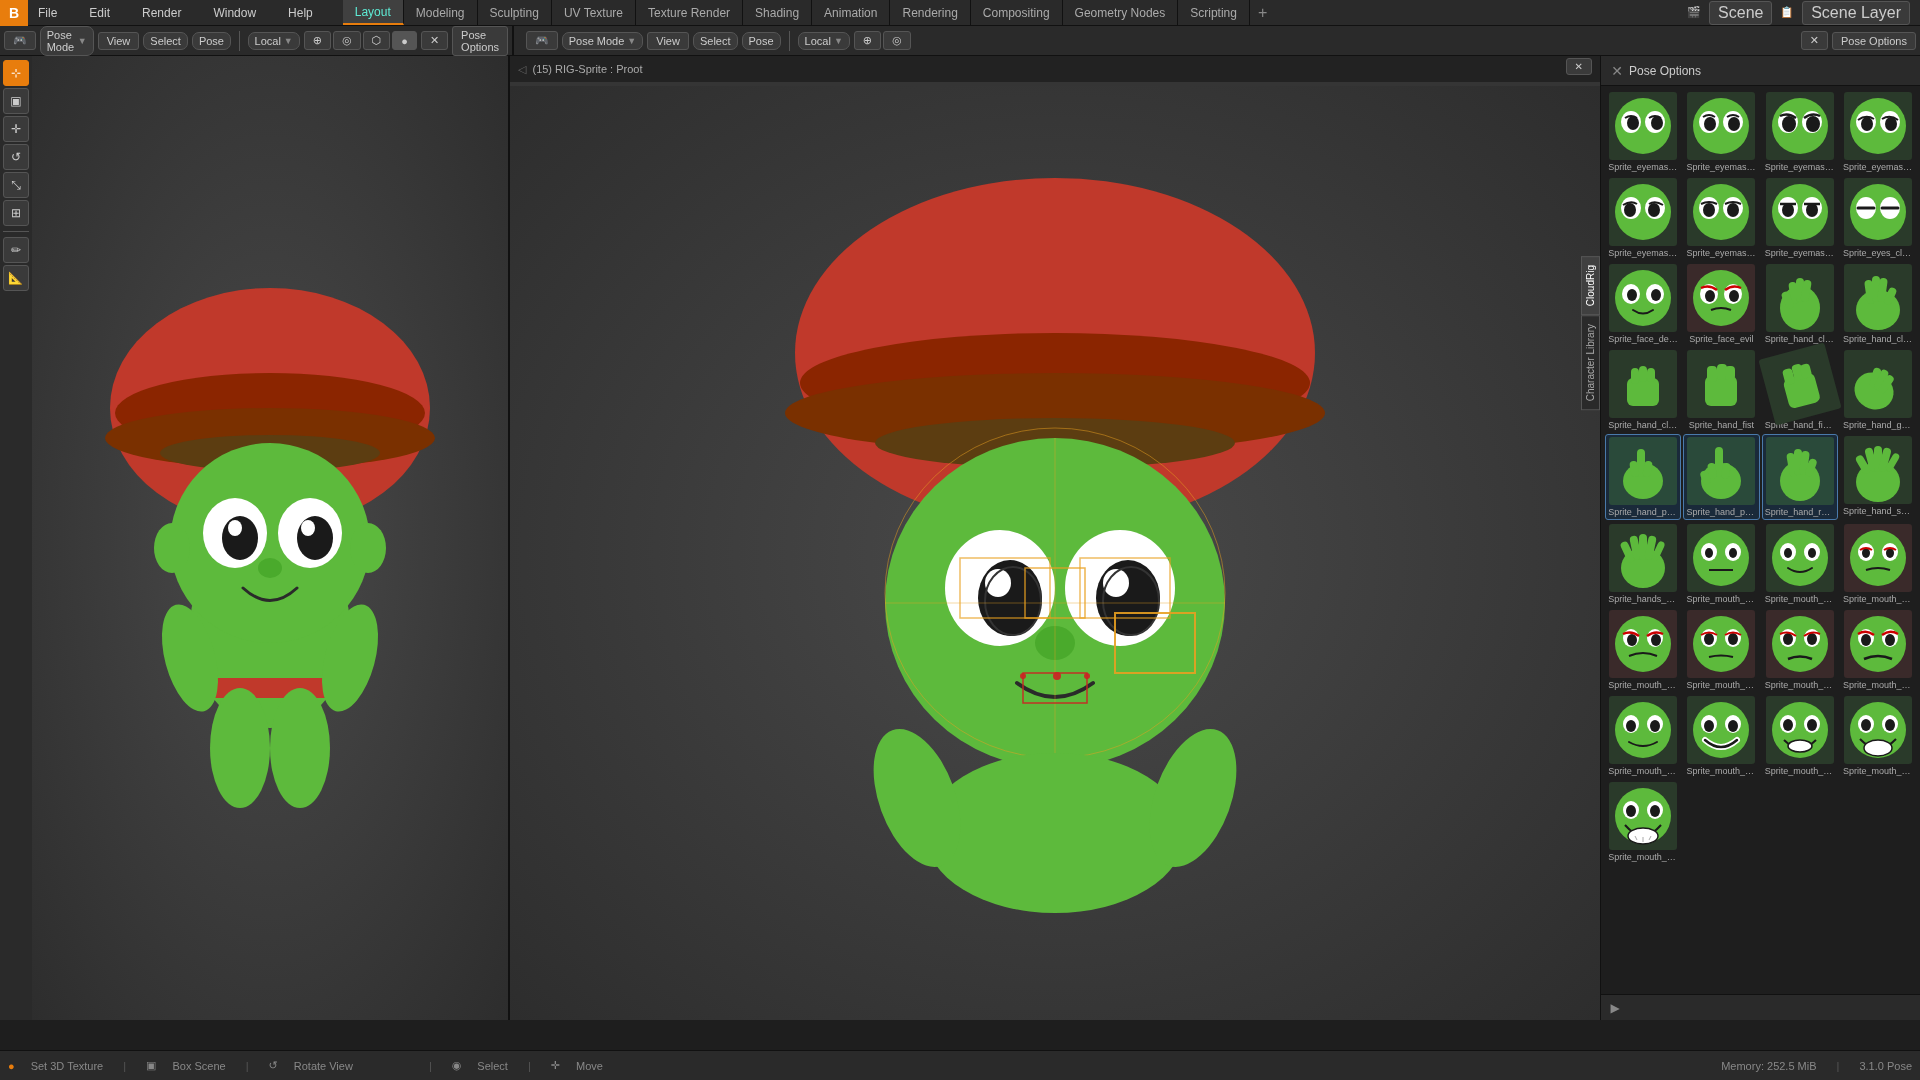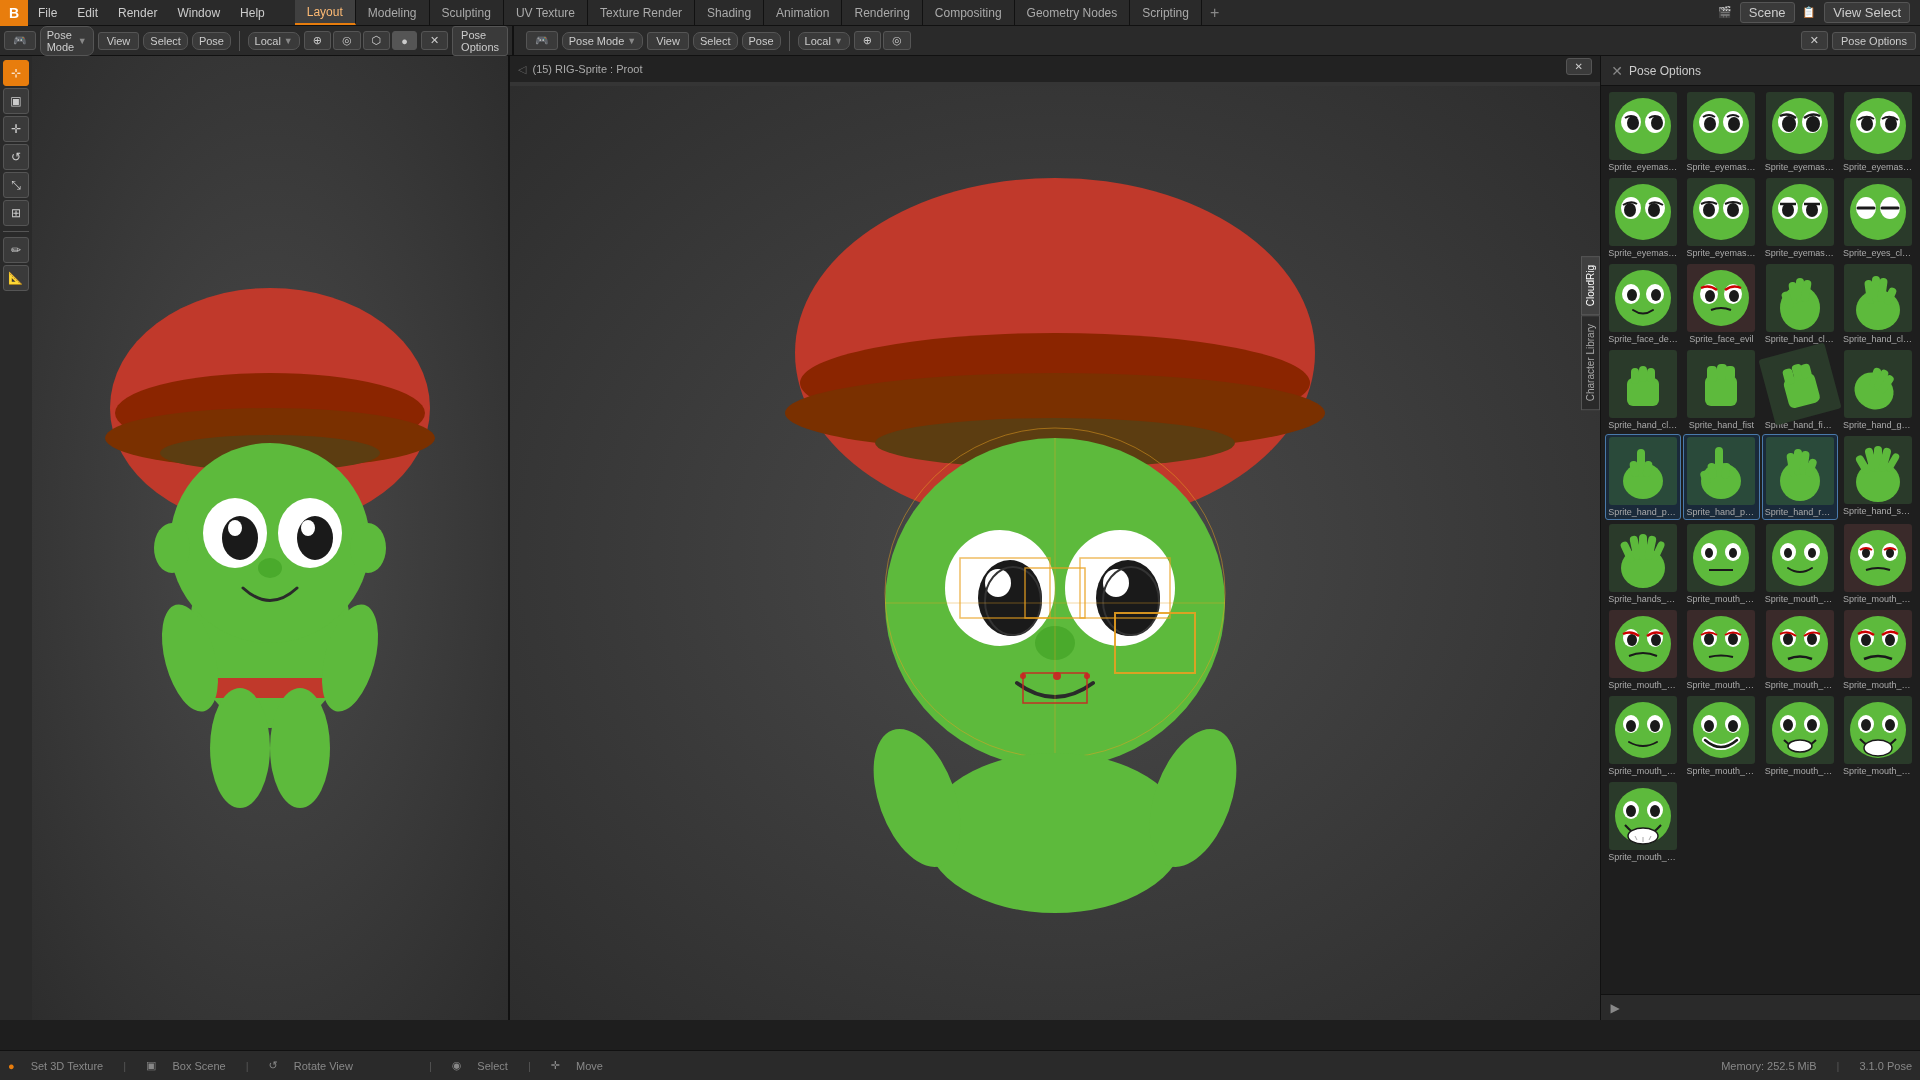--- a/index.html
+++ b/index.html
@@ -32,20 +32,21 @@
       align-items: center;
       justify-content: center;
       font-weight: bold;
       color: white;
       font-size: 14px;
     }
     .menu-items {
       display: flex;
       align-items: center;
       height: 100%;
+      gap: 12px;
     }
     .menu-item {
       padding: 0 10px;
       height: 100%;
       display: flex;
       align-items: center;
       cursor: pointer;
       font-size: 12px;
       color: #ccc;
     }
@@ -61,21 +62,21 @@
       height: 100%;
       display: flex;
       align-items: center;
       cursor: pointer;
       font-size: 12px;
       color: #aaa;
       border-right: 1px solid #111;
     }
     .workspace-tab.active {
       background: #404040;
-      color: #fdba74;
+      color: #5eead4;
       border-bottom: 2px solid #e87d0d;
     }
     .workspace-tab-add {
       padding: 0 8px;
       color: #888;
       cursor: pointer;
       font-size: 16px;
     }
 
     .top-right {
@@ -84,21 +85,21 @@
       align-items: center;
       gap: 8px;
       padding-right: 10px;
     }
     .top-right-btn {
       background: #3a3a3a;
       border: 1px solid #555;
       color: #ccc;
       padding: 2px 8px;
       cursor: pointer;
-      font-size: 13px;
+      font-size: 16px;
       border-radius: 3px;
     }
 
     
     #toolbar-row {
       height: 30px;
       background: #2a2a2a;
       display: flex;
       align-items: center;
       border-bottom: 1px solid #111;
@@ -402,21 +403,21 @@
     <div class="workspace-tab">Rendering</div>
     <div class="workspace-tab">Compositing</div>
     <div class="workspace-tab">Geometry Nodes</div>
     <div class="workspace-tab">Scripting</div>
     <div class="workspace-tab-add">+</div>
   </div>
   <div class="top-right">
     <span style="color:#888; font-size:11px;">🎬</span>
     <span class="top-right-btn">Scene</span>
     <span style="color:#888; font-size:11px;">📋</span>
-    <span class="top-right-btn">View Select</span>
+    <span class="top-right-btn">Scene Layer</span>
   </div>
 </div>
 
 <div id="toolbar-row">
 
   <div style="display:flex; align-items:center; gap:4px; width:510px; border-right: 2px solid #111; padding-right:4px;">
     <div class="toolbar-btn" style="font-size:11px;">🎮</div>
     <div class="toolbar-dropdown">
       <span>Pose Mode</span>
       <span class="chevron">▼</span>

